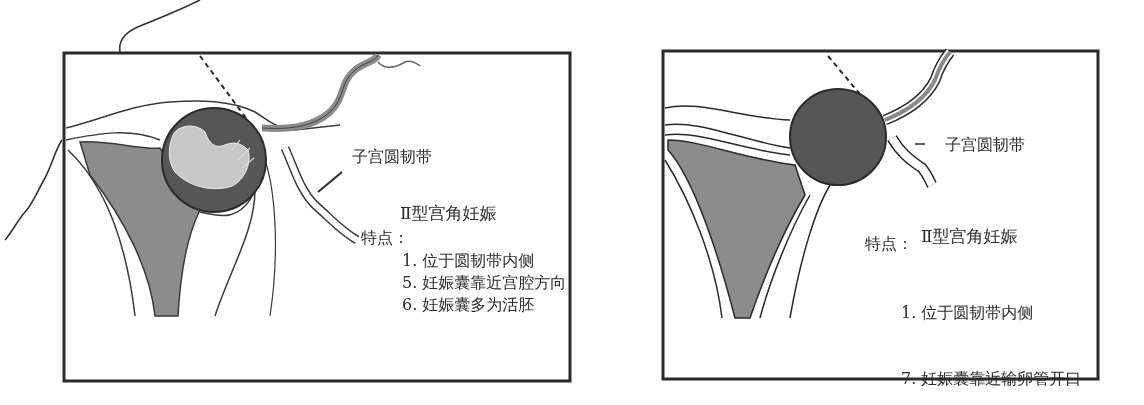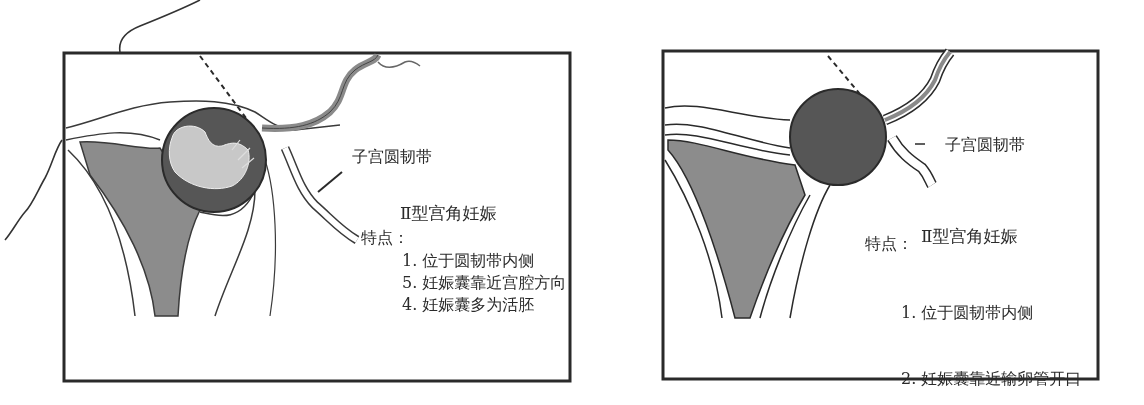--- a/index.html
+++ b/index.html
@@ -69,26 +69,26 @@
     </g>
   </svg>
 
   
   <div class="label" style="left:352px; top:147px;">子宫圆韧带</div>
   <div class="label title" style="left:400px; top:203px;">Ⅱ型宫角妊娠</div>
   <div class="label" style="left:361px; top:228px;">特点：</div>
   <div class="label list" style="left:366px; top:250px; line-height:22px;">
     <span class="li">1. 位于圆韧带内侧</span>
     <span class="li">5. 妊娠囊靠近宫腔方向</span>
-    <span class="li">4. 妊娠囊多为活胚</span>
+    <span class="li">6. 妊娠囊多为活胚</span>
   </div>
 
   
   <div class="label" style="left:945px; top:135px;">子宫圆韧带</div>
   <div class="label title" style="left:921px; top:226px;text-align:right;">Ⅱ型宫角妊娠</div>
   <div class="label" style="left:865px; top:234px;">特点：</div>
   <div class="label list" style="left:865px; top:258px; line-height:22px; white-space:pre;">
     <span class="li">1. 位于圆韧带内侧</span>
-    <span class="li">2. 妊娠囊靠近输卵管开口</span>
+    <span class="li">7. 妊娠囊靠近输卵管开口</span>
     
     
   </div>
 </div>
 
 </body></html>

